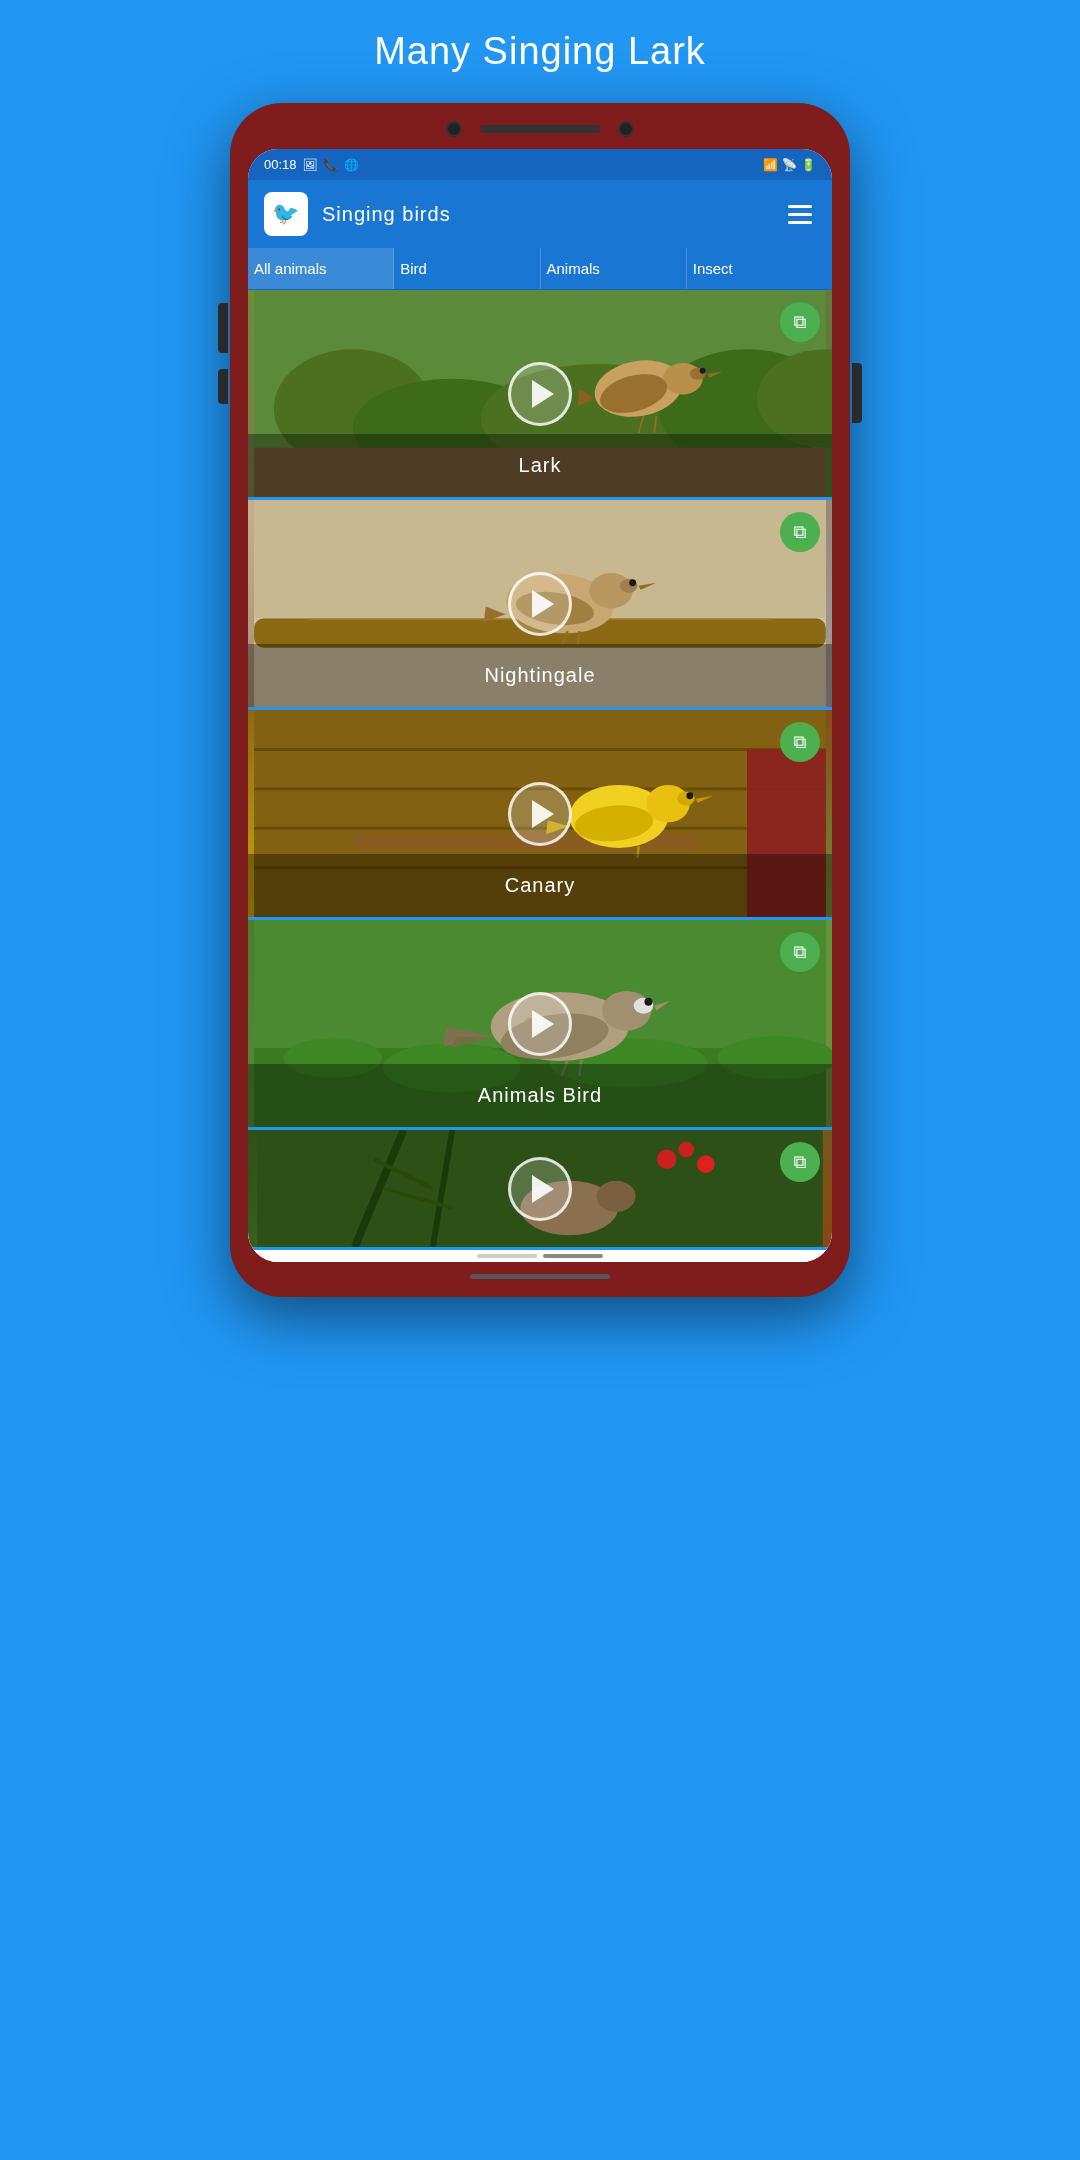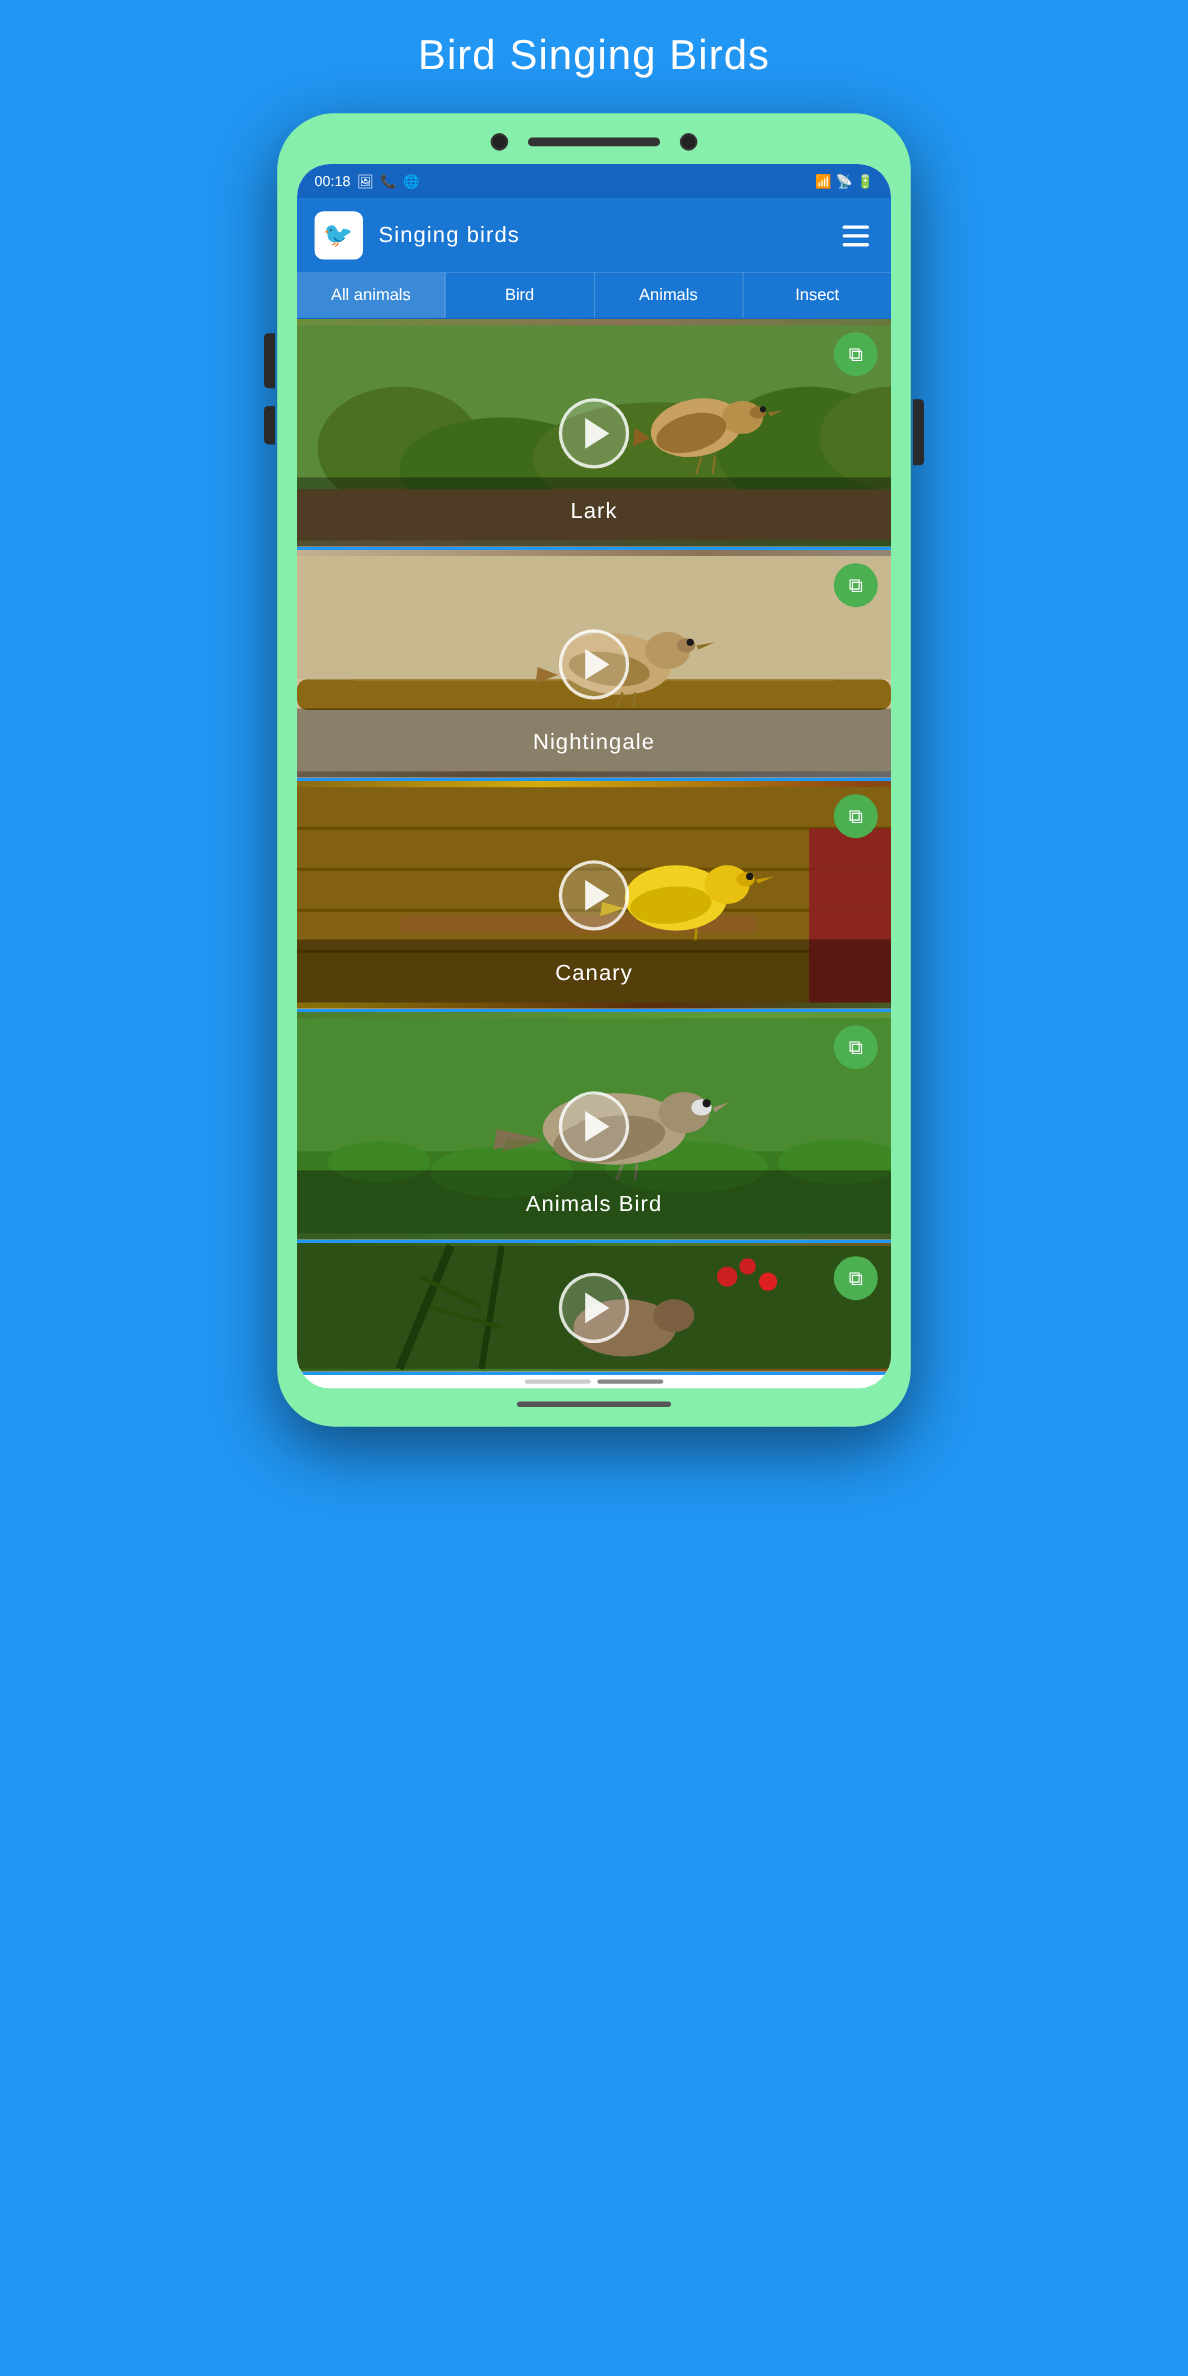--- a/index.html
+++ b/index.html
@@ -17,22 +17,22 @@
     .page-title {
       color: white;
       font-size: 38px;
       font-weight: 300;
       text-align: center;
       margin-bottom: 30px;
       letter-spacing: 1px;
     }
 
     .phone-container {
-      width: 576px;
-      background: #86efac;
+      width: 620px;
+      background: #7f1d1d;
       border-radius: 52px;
       padding: 18px;
       box-shadow: 0 20px 60px rgba(0,0,0,0.5);
       position: relative;
     }
 
     .phone-top {
       display: flex;
       justify-content: center;
       align-items: center;
@@ -144,21 +144,21 @@
     
     .category-tabs {
       background: #1976D2;
       display: flex;
       border-bottom: 1px solid #1565C0;
     }
 
     .tab {
       flex: 1;
       padding: 12px 6px;
-      text-align: center;
+      text-align: left;
       color: white;
       font-size: 15px;
       cursor: pointer;
       border-right: 1px solid rgba(255,255,255,0.2);
     }
 
     .tab:last-child {
       border-right: none;
     }
 
@@ -350,21 +350,21 @@
       border-radius: 2px;
     }
 
     .scroll-dot.active {
       background: #888;
     }
   </style>
 </head>
 <body>
 
-<h1 class="page-title">Bird Singing Birds</h1>
+<h1 class="page-title">Many Singing Lark</h1>
 
 <div class="phone-container">
 
   <div class="phone-left-buttons">
     <div class="left-btn"></div>
     <div class="left-btn-small"></div>
   </div>
 
   <div class="phone-right-buttons">
     <div class="side-btn"></div>

